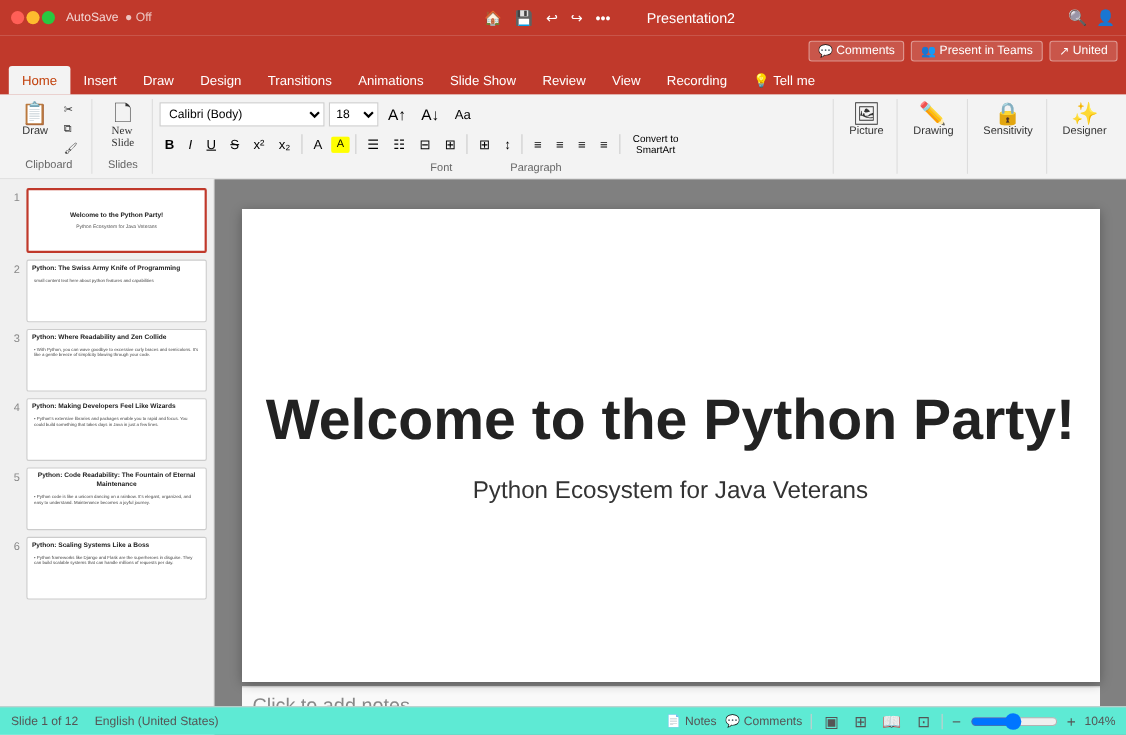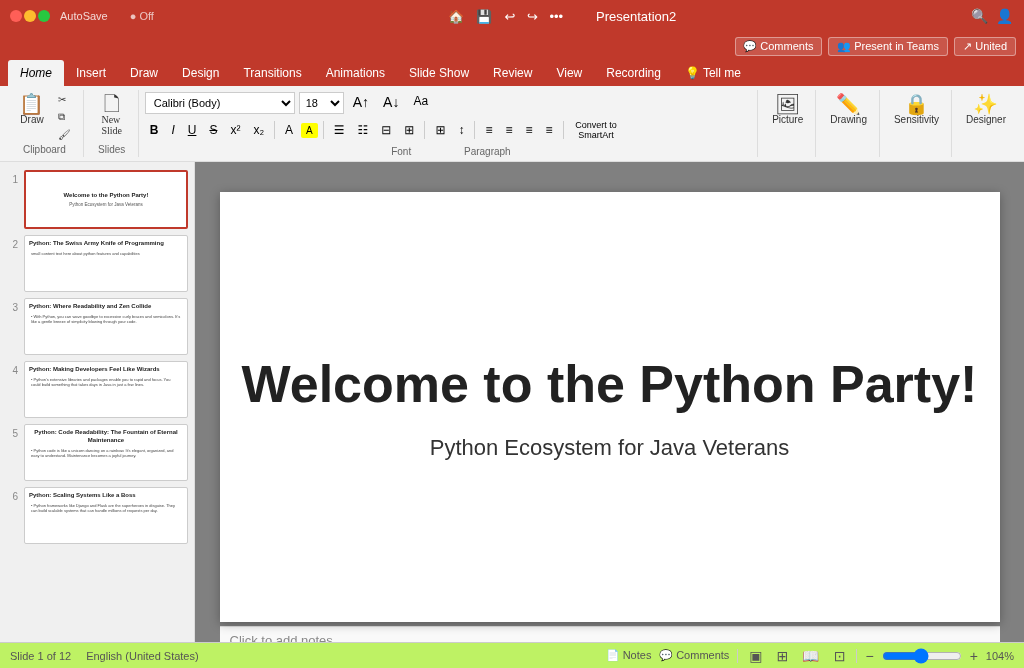--- a/index.html
+++ b/index.html
@@ -29,22 +29,21 @@
     }
     .ribbon-tab {
       padding: 6px 12px;
       color: white;
       font-size: 12px;
       cursor: pointer;
       border-radius: 3px 3px 0 0;
     }
     .ribbon-tab.active {
       background: #f3f3f3;
-      color: #000000;
-      font-style: italic;
+      color: #c2410c;
     }
     .ribbon-action-btn {
       background: rgba(255,255,255,0.15);
       border: 1px solid rgba(255,255,255,0.4);
       color: white;
       padding: 2px 8px;
       font-size: 11px;
       border-radius: 3px;
       cursor: pointer;
       display: flex;
@@ -175,30 +174,30 @@
     }
     #slide-subtitle {
       font-size: 22px;
       color: #333;
       text-align: center;
     }
     #notes-area {
       width: 780px;
       padding: 6px 10px;
       color: #888;
-      font-size: 13px;
+      font-size: 18px;
       background: #f9f9f9;
       border-top: 1px solid #ddd;
       margin-top: 4px;
     }
 
     
     #status-bar {
       height: 26px;
-      background: #bef264;
+      background: #5eead4;
       border-top: 1px solid #ccc;
       display: flex;
       align-items: center;
       padding: 0 10px;
       font-size: 11px;
       color: #555;
       justify-content: space-between;
       position: absolute;
       bottom: 0;
       width: 1024px;
@@ -222,21 +221,21 @@
   </style>
 </head>
 <body>
 
 <div id="title-bar">
   <div class="window-controls">
     <span class="wc-btn wc-close"></span>
     <span class="wc-btn wc-min"></span>
     <span class="wc-btn wc-max"></span>
     <span style="margin-left:8px;font-size:11px;color:rgba(255,255,255,0.8)">AutoSave</span>
-    <span style="margin-left:20px;font-size:11px;color:rgba(255,255,255,0.7)">● Off</span>
+    <span style="margin-left:4px;font-size:11px;color:rgba(255,255,255,0.7)">● Off</span>
   </div>
   <div class="title-center">
     <span style="margin-right:8px;">🏠</span>
     <span style="margin-right:8px;">💾</span>
     <span style="margin-right:8px;">↩</span>
     <span style="margin-right:8px;">↪</span>
     <span style="margin-right:4px;">•••</span>
     &nbsp;&nbsp;&nbsp;&nbsp;&nbsp;&nbsp;
     <span>Presentation2</span>
   </div>
@@ -306,21 +305,21 @@
       <div class="rb-btn">
         <span class="rb-icon">🗋</span>
         <span style="font-size:10px;font-family:Liberation Serif, serif;">New<br>Slide</span>
       </div>
     </div>
     <span class="ribbon-group-label">Slides</span>
   </div>
 
   <div style="flex:1;display:flex;flex-direction:column;border-right:1px solid #ddd;">
 
-    <div style="display:flex;align-items:flex-start;gap:4px;padding:2px 4px;flex:1;">
+    <div style="display:flex;align-items:center;gap:4px;padding:2px 4px;flex:1;">
       <select class="font-select">
         <option>Calibri (Body)</option>
       </select>
       <select class="font-size-select">
         <option>18</option>
       </select>
       <button class="format-btn" style="font-size:14px;">A↑</button>
       <button class="format-btn" style="font-size:14px;">A↓</button>
       <button class="format-btn">Aa</button>
     </div>

